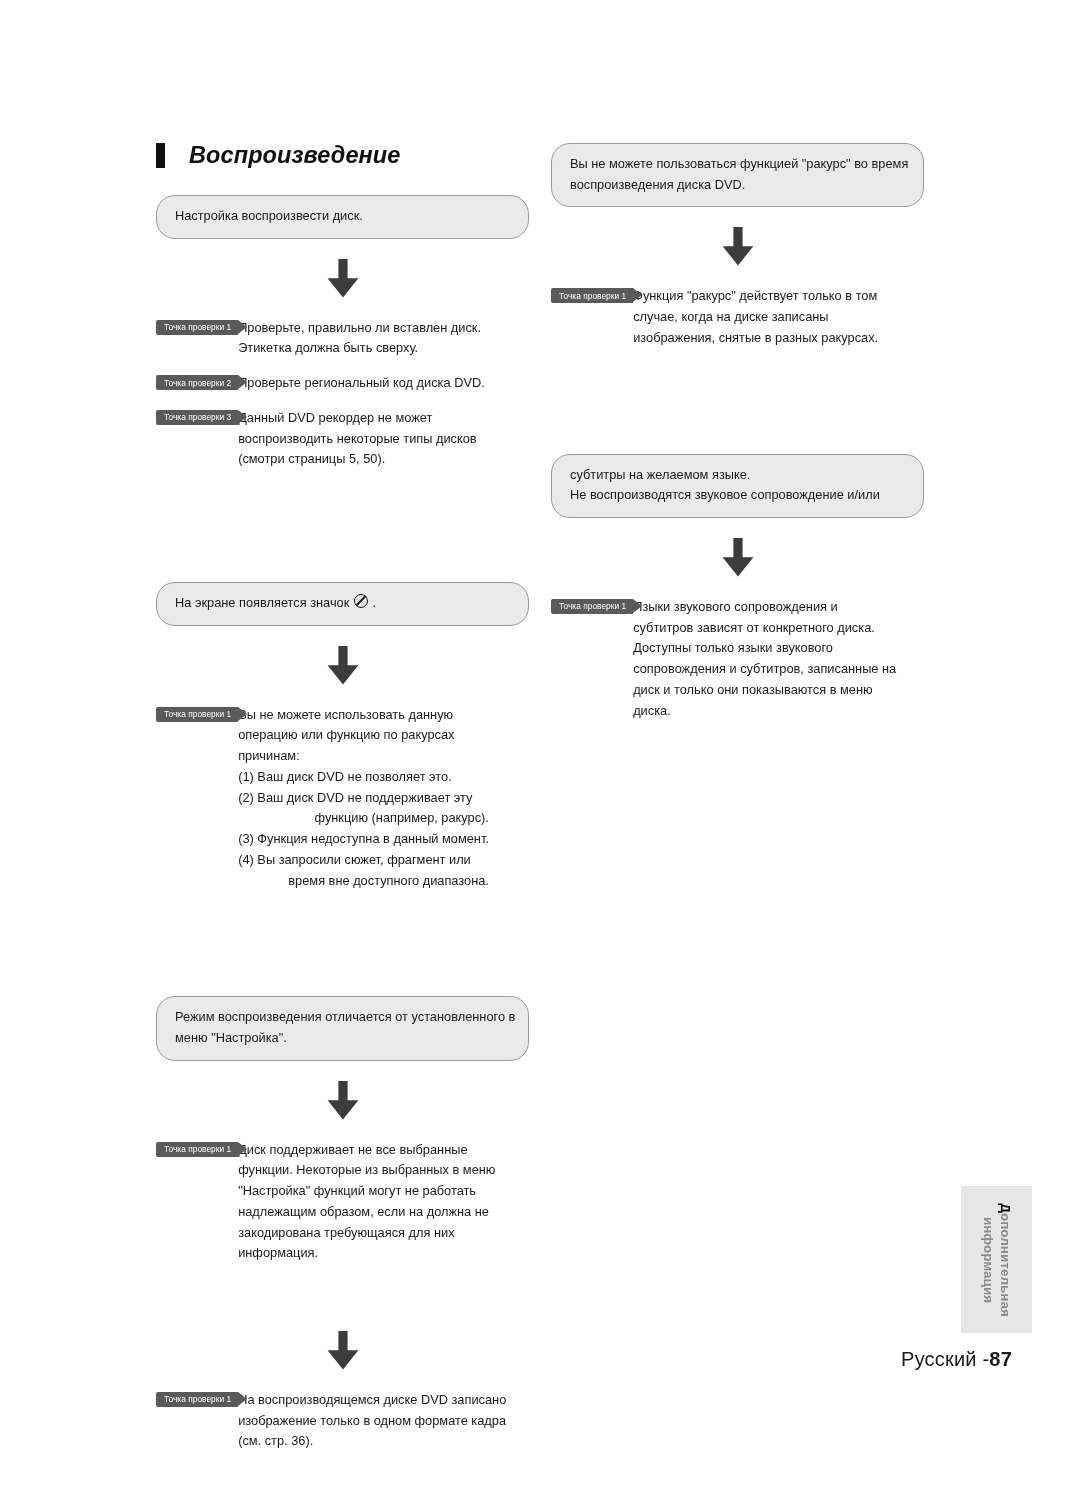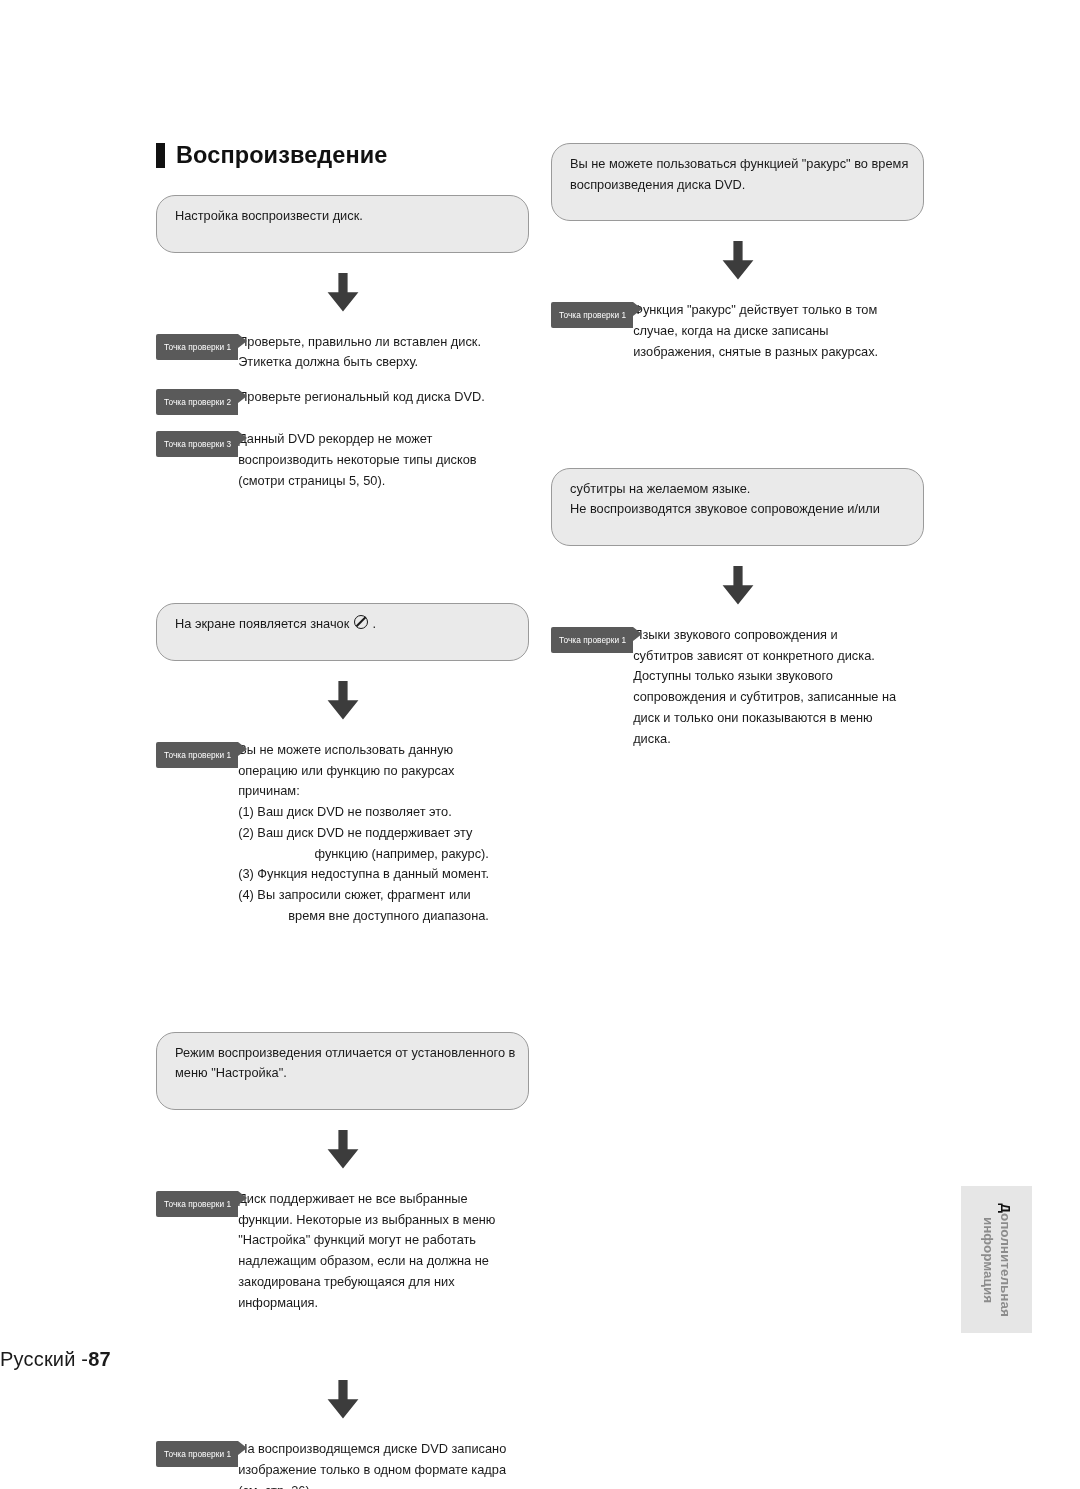--- a/index.html
+++ b/index.html
@@ -23,21 +23,22 @@
     height: 1489px;
   }
 
   
   .title-row {
     position: absolute;
     left: 156px;
     top: 142px;
     display: flex;
     align-items: center;
-    gap: 11px;
+    gap: 24px;
+    font-style: italic;
   }
   .title-bar {
     width: 9px;
     height: 25px;
     background: #111111;
     flex: none;
   }
   .title-text {
     font-size: 23.5px;
     font-weight: bold;
@@ -54,21 +55,21 @@
   .col-left  { left: 156px; top: 195px; }
   .col-right { left: 551px; top: 143px; }
 
   
   .bubble {
     box-sizing: border-box;
     width: 373px;
     background: #eaeaea;
     border: 1px solid #9a9a9a;
     border-radius: 19px;
-    padding: 10px 18px 25px 18px;
+    padding: 10px 18px 11px 18px;
     font-size: 12.8px;
     line-height: 1.62;
     color: #1a1a1a;
   }
   .bubble .ln { display: block; white-space: nowrap; }
   .nosym {
     display: inline-block;
     width: 12px; height: 12px;
     border: 1.6px solid #1a1a1a;
     border-radius: 50%;
@@ -97,21 +98,21 @@
 
   
   .cp-row {
     display: flex;
     align-items: flex-start;
     width: 373px;
   }
   .cp-badge {
     flex: none;
     position: relative;
-    height: 26px;
+    height: 15px;
     background: #5a5a5a;
     border-radius: 2px 0 0 2px;
     padding: 0 7px 0 8px;
     display: flex;
     align-items: center;
     margin-top: 2px;
   }
   .cp-badge .cp-label {
     font-size: 8.3px;
     color: #ffffff;
@@ -162,20 +163,21 @@
   .side-tab .rot .l1 { display: block; }
   .side-tab .rot .l2 { display: block; }
   .side-tab .rot .first-ch { color: #111111; }
 
   
   .footer {
     position: absolute;
     left: 0;
     top: 1348px;
     width: 1012px;
+    text-align: right;
     font-size: 20px;
     color: #1a1a1a;
     letter-spacing: 0.2px;
   }
   .footer .fnum { font-weight: bold; }
 </style>
 </head>
 <body>
 
 <div class="page">

